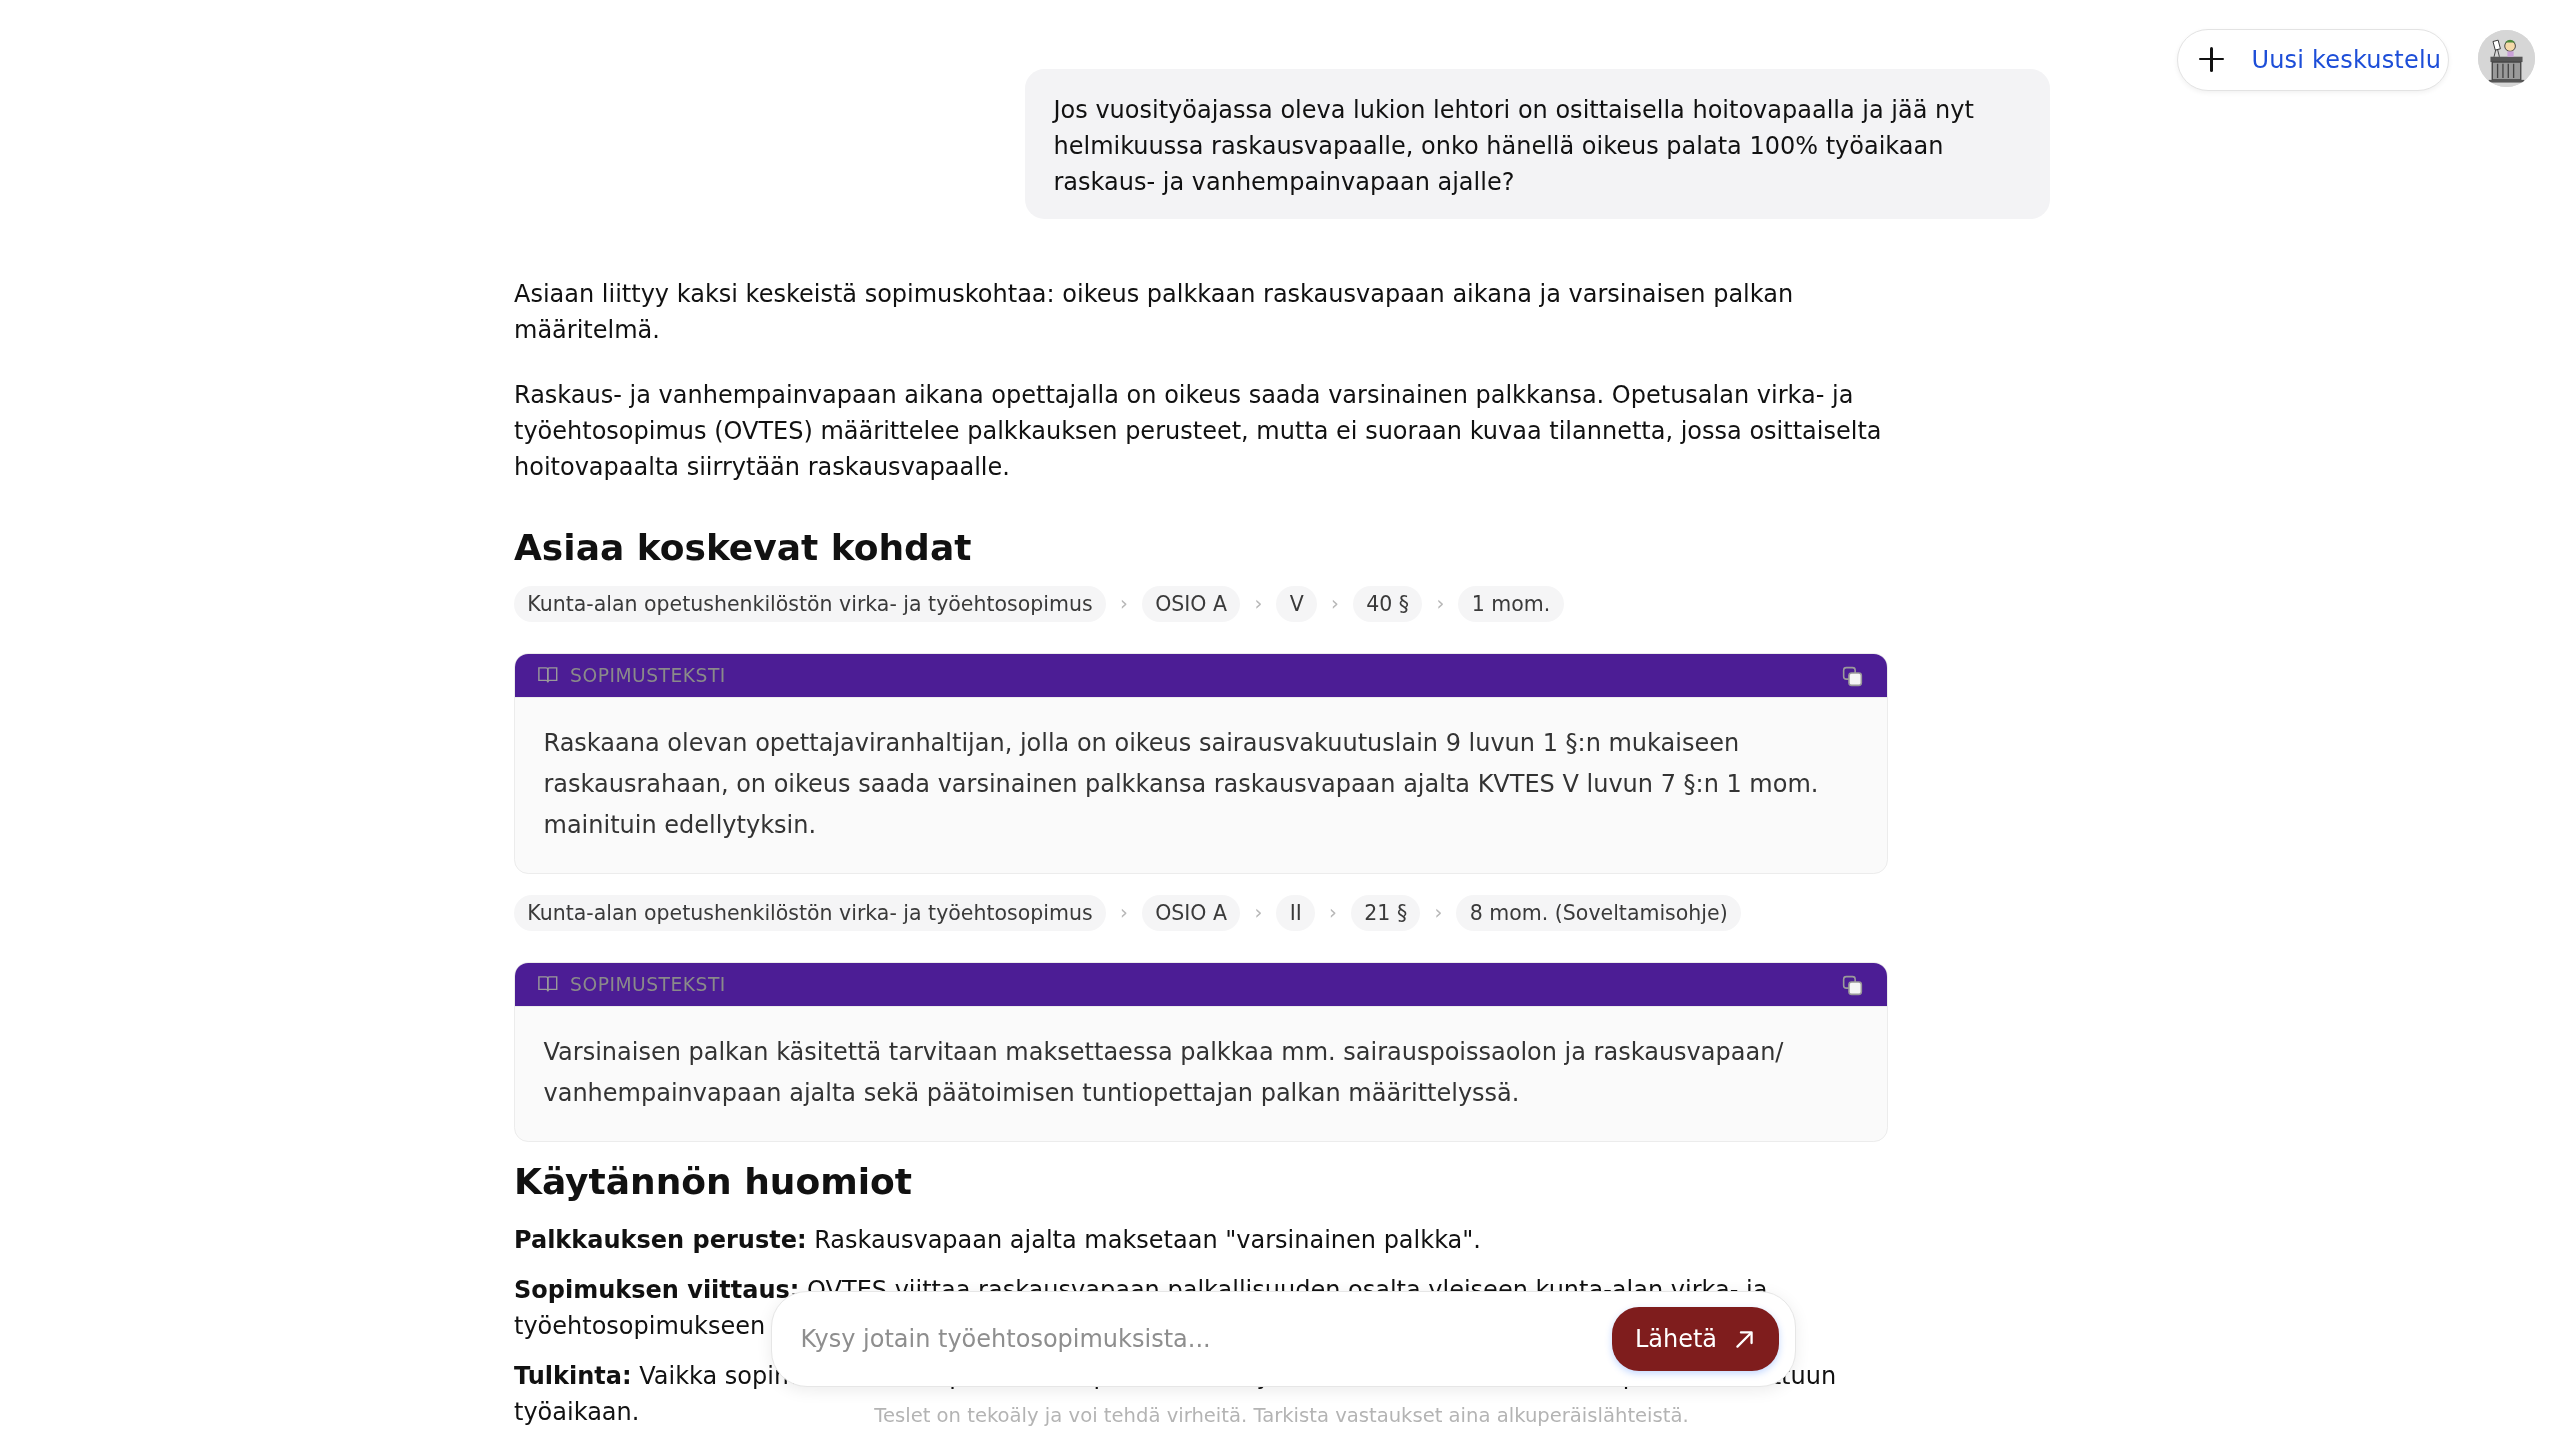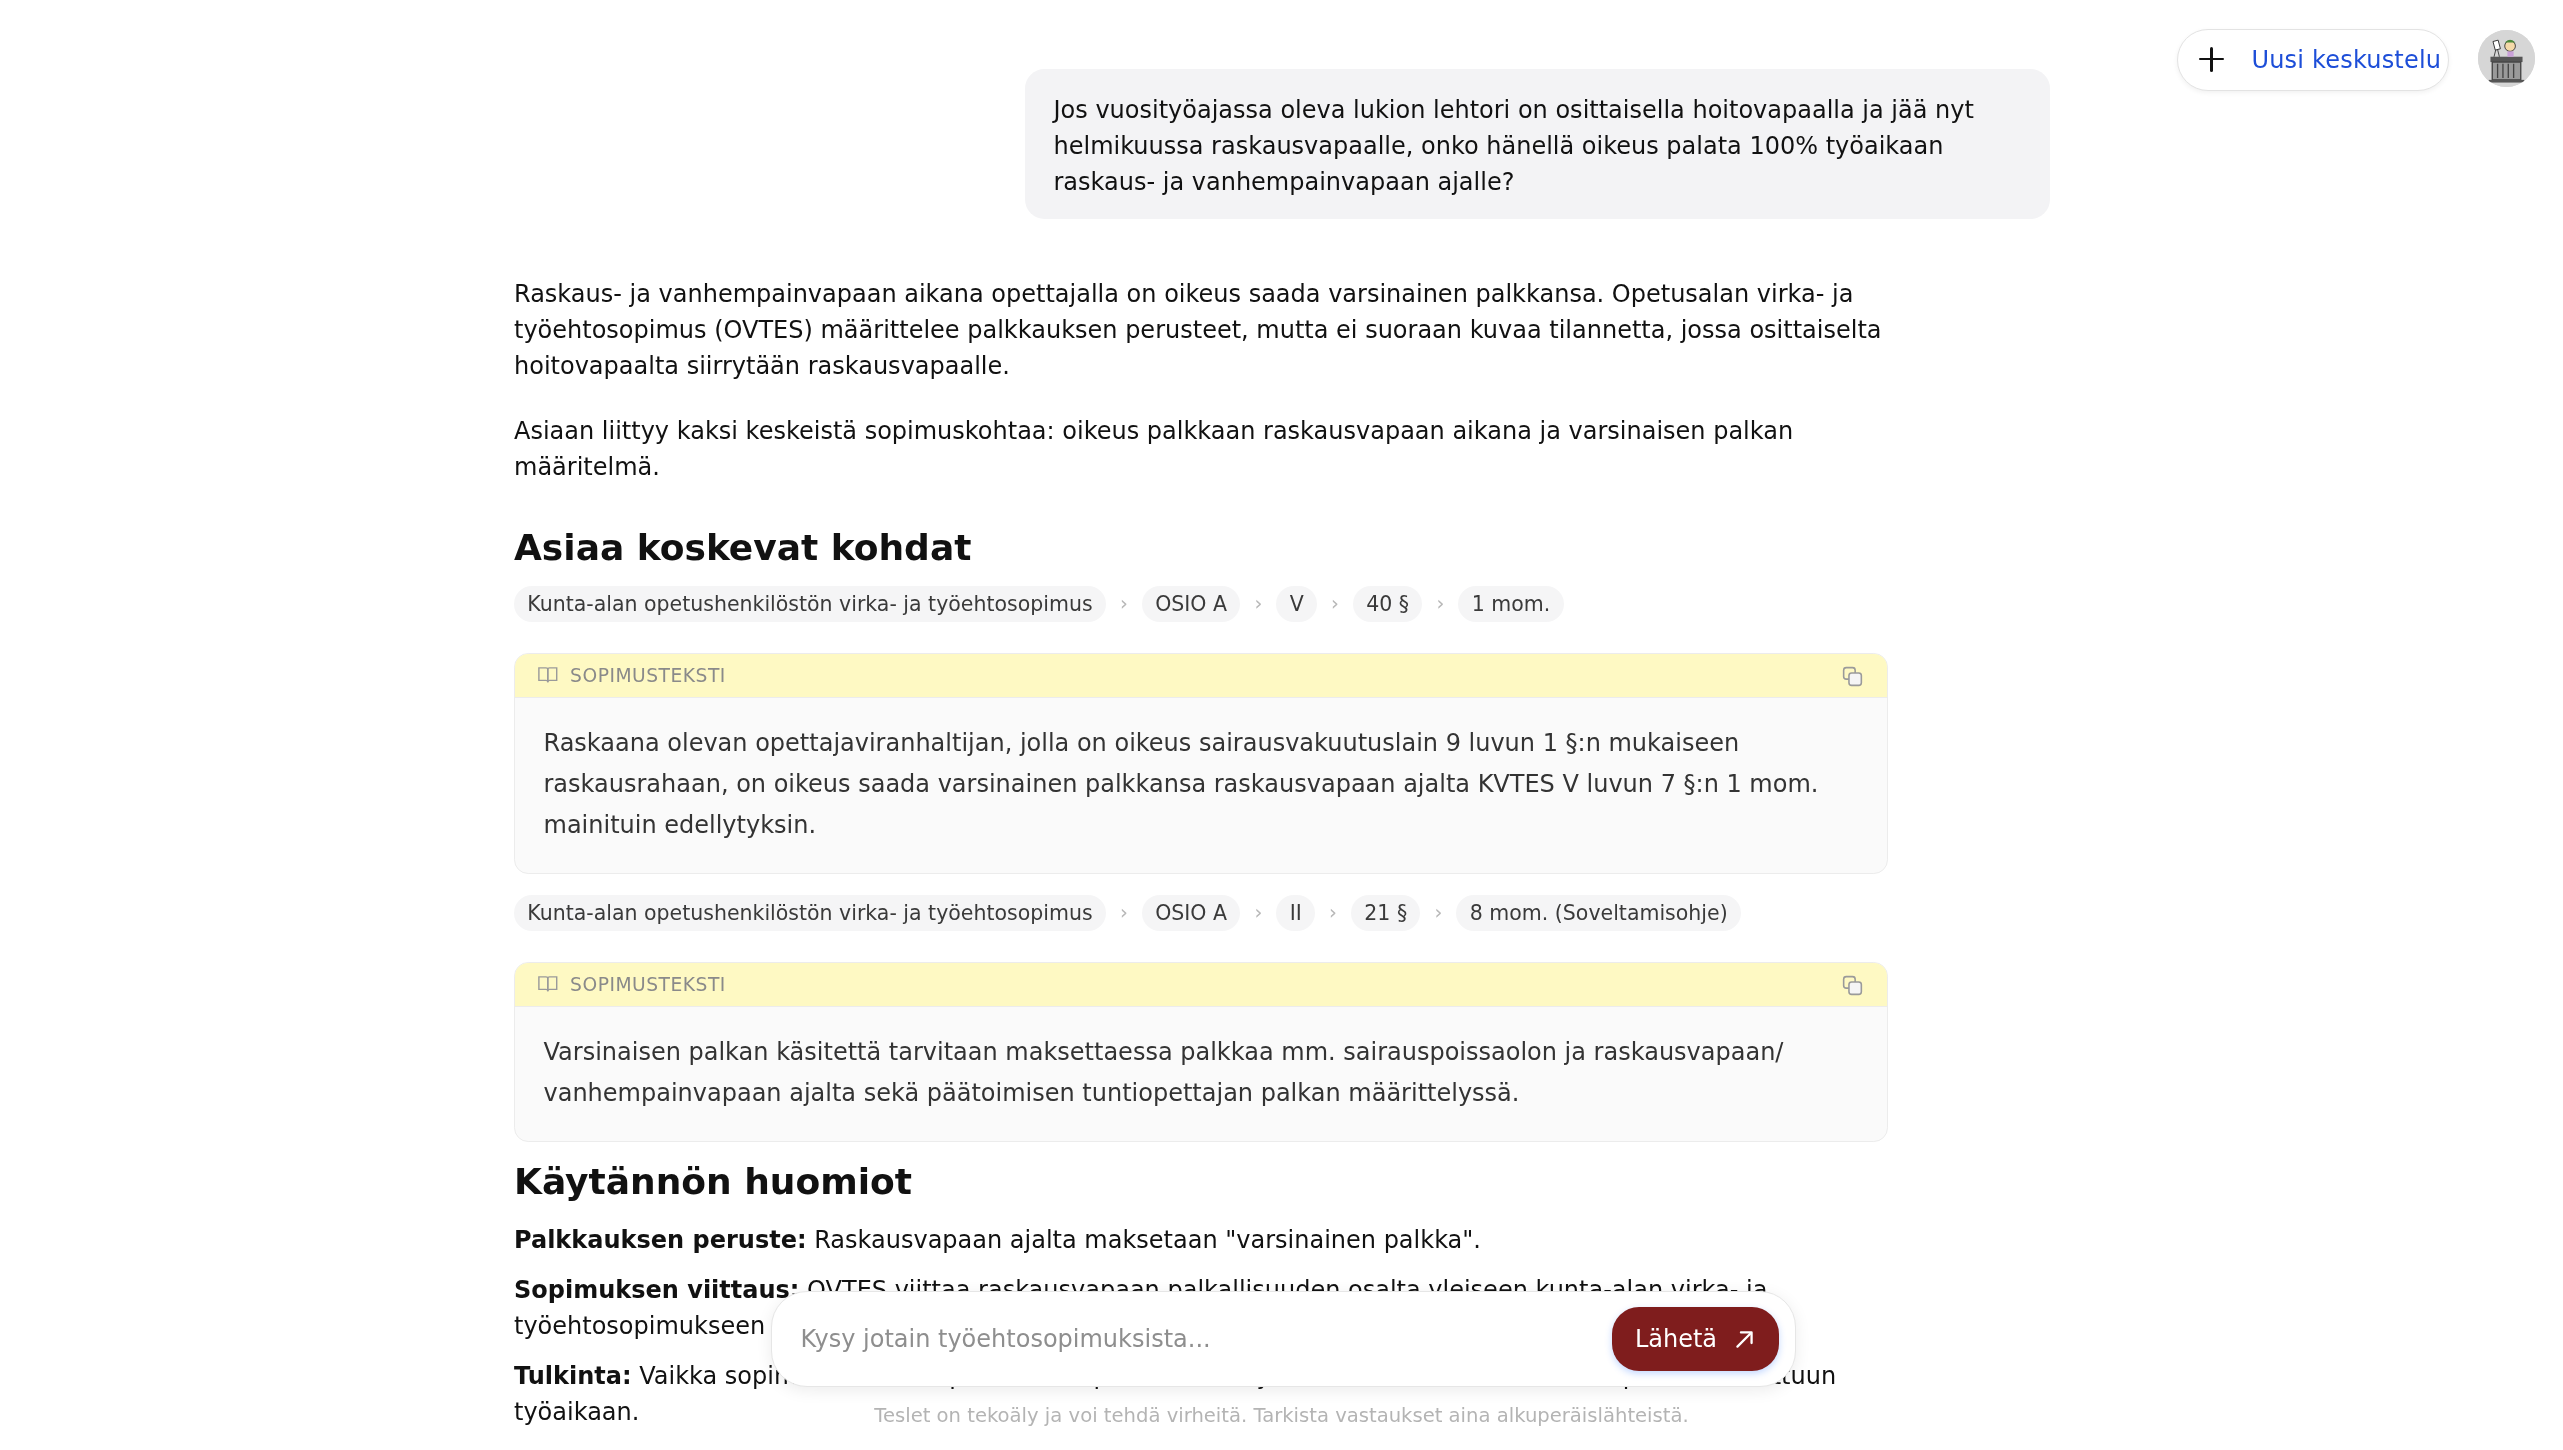--- a/index.html
+++ b/index.html
@@ -50,21 +50,21 @@
     background: #f5f5f6; border-radius: 18px; height: 36px; padding: 0 13.3px;
     display: flex; align-items: center; font-size: 20.5px; color: #3a3a3a;
     cursor: pointer;
   }
   .chev { width: 36px; text-align: center; color: #b8b8b8; font-size: 19.6px; }
 
   .cite {
     border: 1.8px solid #ececec; border-radius: 14.2px; background: #fafafa; overflow: hidden;
   }
   .cite-head {
-    height: 44px; background: #fef9c3; border-bottom: 1.8px solid #ececec;
+    height: 44px; background: #4c1d95; border-bottom: 1.8px solid #ececec;
     display: flex; align-items: center; padding: 0 23px; position: relative; text-align: right;
   }
   .cite-head .book { width: 19.6px; height: 18px; margin-right: 12.5px; }
   .cite-head .ttl { font-size: 18.7px; color: #8a8a8a; letter-spacing: 0.5px; }
   .cite-head .copy { position: absolute; right: 23px; top: 11.6px; width: 23px; height: 23px; cursor: pointer; }
   .cite-body { padding: 25px 28.5px 27px; font-size: 24px; line-height: 41px; color: #333; }
 
   .note { font-size: 24px; line-height: 36px; color: #111; }
   .note b { font-weight: bold; }
 
@@ -120,22 +120,22 @@
       <line x1="20" y1="22" x2="18" y2="30" stroke="#333" stroke-width="1"></line>
       <line x1="22" y1="22" x2="24" y2="30" stroke="#333" stroke-width="1"></line>
     </svg>
   </div>
 
   <div class="user-bubble">
     <span>Jos vuosityöajassa oleva lukion lehtori on osittaisella hoitovapaalla ja jää nyt helmikuussa raskausvapaalle, onko hänellä oikeus palata 100% työaikaan raskaus- ja vanhempainvapaan ajalle?</span>
   </div>
 
   <div class="content">
+    <p class="para">Asiaan liittyy kaksi keskeistä sopimuskohtaa: oikeus palkkaan raskausvapaan aikana ja varsinaisen palkan määritelmä.</p>
     <p class="para">Raskaus- ja vanhempainvapaan aikana opettajalla on oikeus saada varsinainen palkkansa. Opetusalan virka- ja työehtosopimus (OVTES) määrittelee palkkauksen perusteet, mutta ei suoraan kuvaa tilannetta, jossa osittaiselta hoitovapaalta siirrytään raskausvapaalle.</p>
-    <p class="para">Asiaan liittyy kaksi keskeistä sopimuskohtaa: oikeus palkkaan raskausvapaan aikana ja varsinaisen palkan määritelmä.</p>
 
     <h2 class="h2" style="margin-top:41px;">Asiaa koskevat kohdat</h2>
 
     <div class="crumbs" style="margin-top:16px;">
       <span class="chip">Kunta-alan opetushenkilöstön virka- ja työehtosopimus</span>
       <span class="chev">›</span>
       <span class="chip">OSIO A</span>
       <span class="chev">›</span>
       <span class="chip">V</span>
       <span class="chev">›</span>

